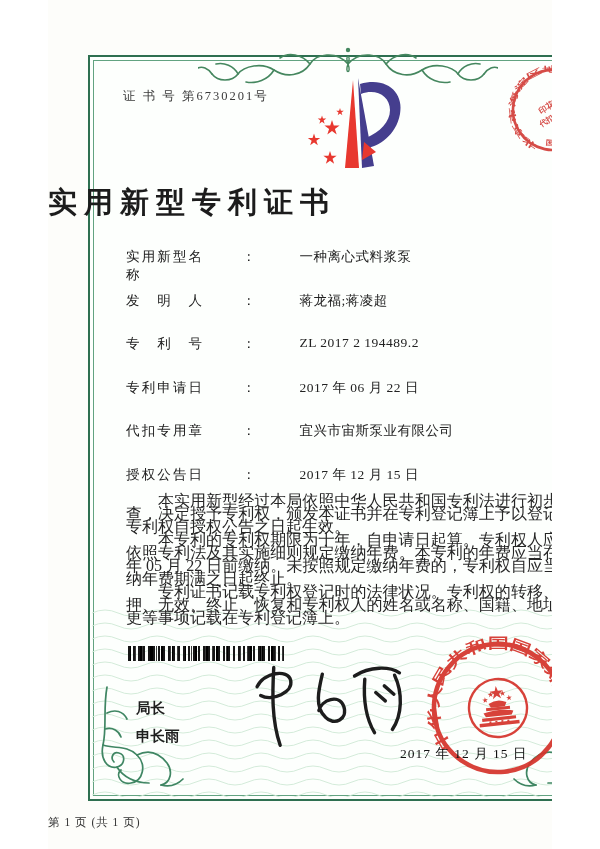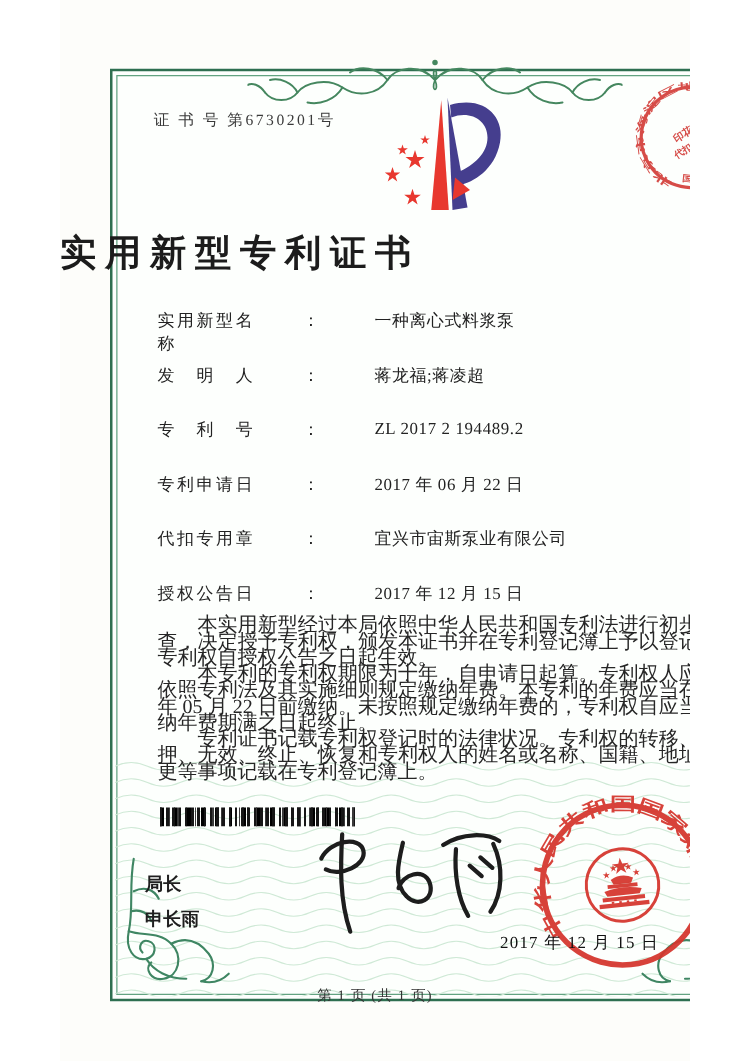--- a/index.html
+++ b/index.html
@@ -40,29 +40,29 @@
   }
   .paras p{margin:0;text-indent:2em;}
   .barcode{
     left:80px;top:646px;width:156px;height:15px;
     background:
       repeating-linear-gradient(90deg,#161616 0 2px,rgba(0,0,0,0) 2px 5px),
       repeating-linear-gradient(90deg,#3a3a3a 0 1px,rgba(0,0,0,0) 1px 7px),
       repeating-linear-gradient(90deg,#000 0 3px,rgba(0,0,0,0) 3px 11px);
   }
   .signer{
-    left:68px;top:694px;font-family:"Liberation Sans","DejaVu Sans",sans-serif;
+    left:88px;top:694px;font-family:"Liberation Sans","DejaVu Sans",sans-serif;
     font-size:14.5px;font-weight:700;line-height:28px;color:#1f1f1f;
   }
   .seal-date{
     left:352px;top:745px;width:200px;font-size:13.5px;color:#111;
     letter-spacing:1px;
   }
   .footer{
-    left:0;top:789px;width:100%;text-align:center;font-size:11.5px;color:#333;
+    left:0;top:815px;width:100%;font-size:11.5px;color:#333;
     letter-spacing:1px;
   }
   svg text{font-family:"Liberation Serif","DejaVu Serif",serif;}
 </style>
 </head>
 <body>
 
 <div class="page">
 
   <div class="frame">

